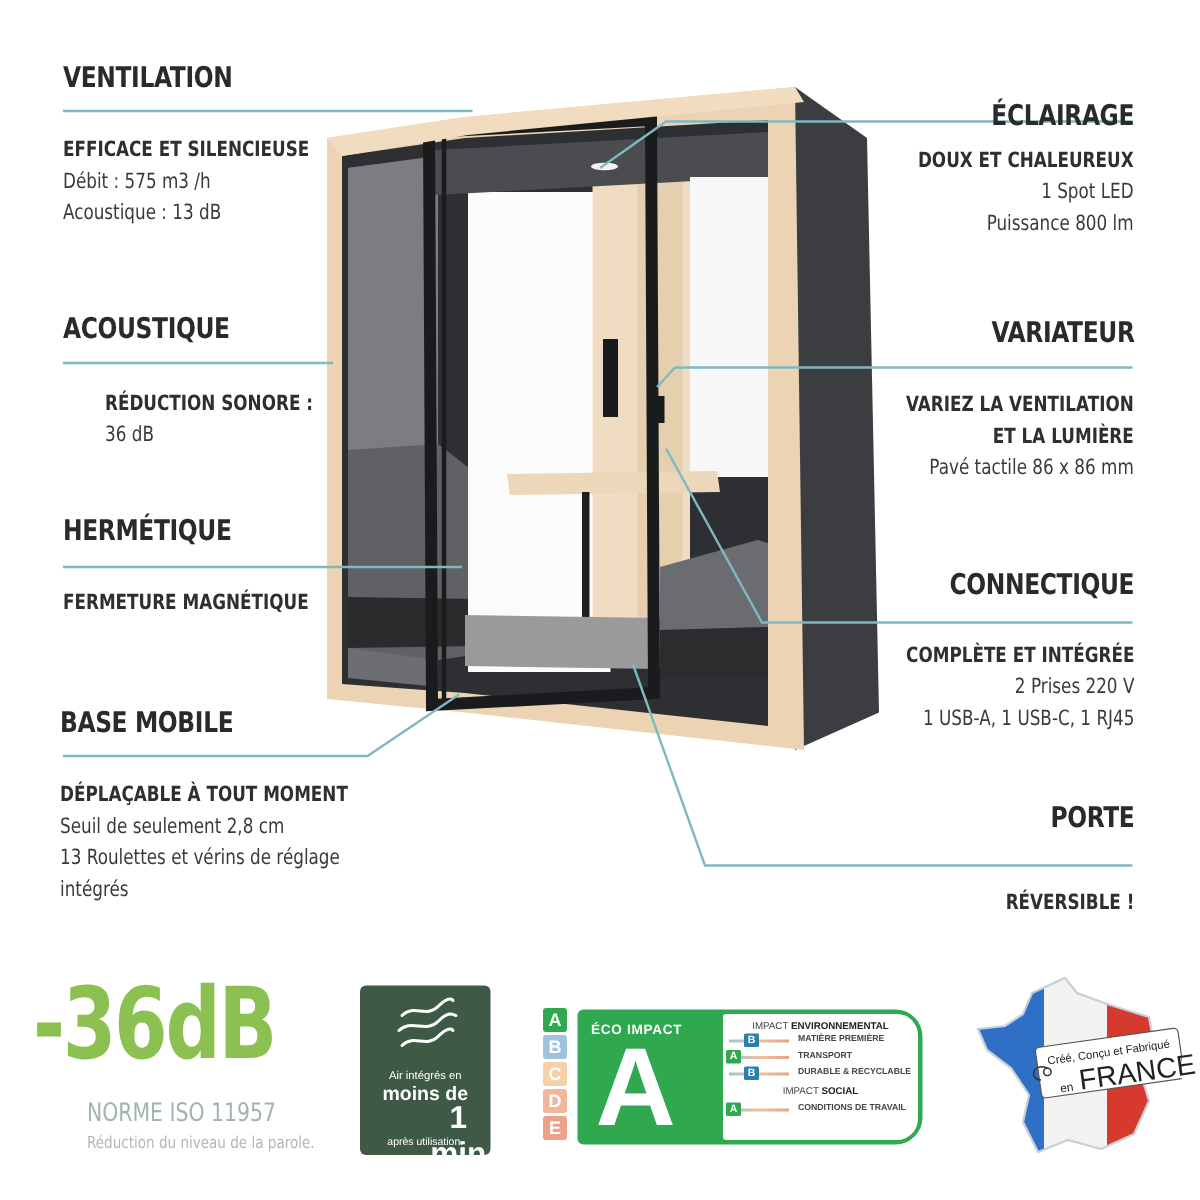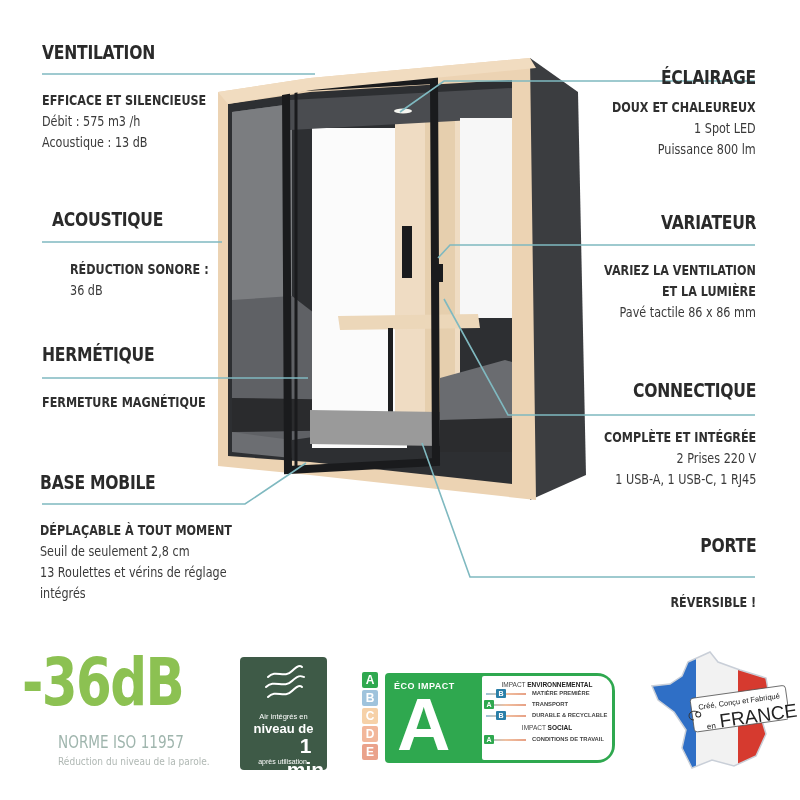--- a/index.html
+++ b/index.html
@@ -101,21 +101,21 @@
 
 <div class="feat" style="left:42px; top:41px;">
   <div class="title">VENTILATION</div>
 </div>
 <div class="feat" style="left:42px; top:90px;">
   <div class="sub">EFFICACE ET SILENCIEUSE</div>
   <div class="line">Débit : 575 m3 /h</div>
   <div class="line">Acoustique : 13 dB</div>
 </div>
 
-<div class="feat" style="left:52px; top:208px;text-align:right;">
+<div class="feat" style="left:42px; top:208px;text-align:right;">
   <div class="title">ACOUSTIQUE</div>
 </div>
 <div class="feat" style="left:42px; top:259px;margin-left:28px;">
   <div class="sub">RÉDUCTION SONORE :</div>
   <div class="line">36 dB</div>
 </div>
 
 <div class="feat" style="left:42px; top:343px;">
   <div class="title">HERMÉTIQUE</div>
 </div>
@@ -173,21 +173,21 @@
 
 <div class="air">
   <svg width="87" height="50" viewBox="0 0 87 50" style="position:absolute;left:0;top:0;">
     <g stroke="#ffffff" stroke-width="2" fill="none" stroke-linecap="round">
       <path d="M28 20 C36 12, 44 22, 52 14 S62 10, 62 10"></path>
       <path d="M26 30 C34 22, 44 32, 52 24 S62 20, 64 20"></path>
       <path d="M28 40 C36 32, 44 42, 52 34 S62 30, 62 30"></path>
     </g>
   </svg>
   <div class="a1">Air intégrés en</div>
-  <div class="a2">niveau de</div>
+  <div class="a2">moins de</div>
   <div class="a3">1 min</div>
   <div class="a4">après utilisation.</div>
 </div>
 
 <div class="eco">
   <div class="letters">
     <div class="lt" style="background:#2fa84f;">A</div>
     <div class="lt" style="background:#9fc3dc;">B</div>
     <div class="lt" style="background:#f6d1a8;">C</div>
     <div class="lt" style="background:#f2b79b;">D</div>

